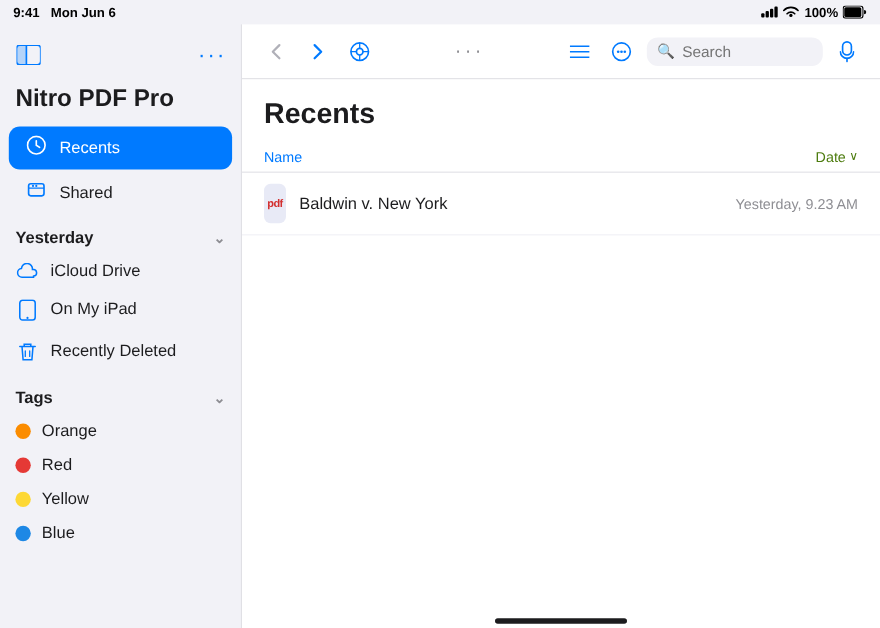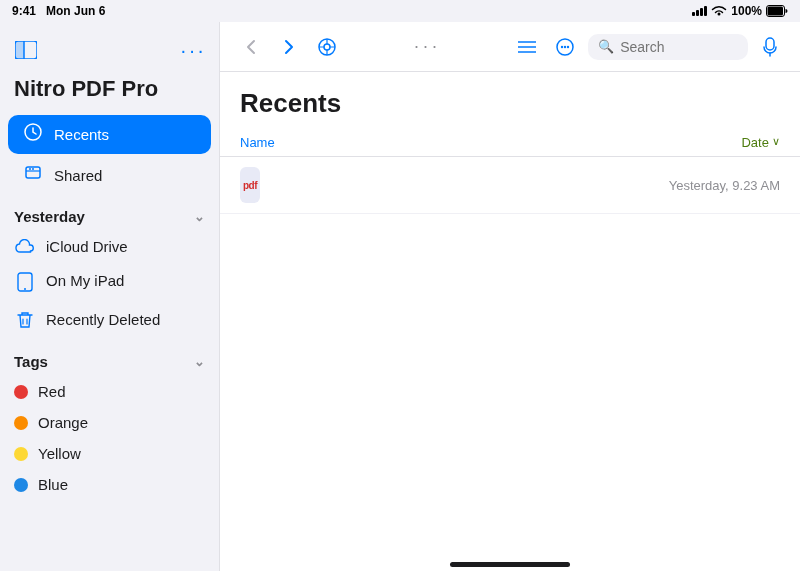--- a/index.html
+++ b/index.html
@@ -417,26 +417,26 @@
       </span>
       <span>Recently Deleted</span>
     </div>
 
     <div class="sidebar-section-header">
       <span>Tags</span>
       <span class="chevron-icon">⌄</span>
     </div>
 
     <div class="tag-item">
+      <div class="tag-dot" style="background:#fb8c00;"></div>
+      <span>Orange</span>
+    </div>
+    <div class="tag-item">
       <div class="tag-dot" style="background:#e53935;"></div>
       <span>Red</span>
-    </div>
-    <div class="tag-item">
-      <div class="tag-dot" style="background:#fb8c00;"></div>
-      <span>Orange</span>
     </div>
     <div class="tag-item">
       <div class="tag-dot" style="background:#fdd835;"></div>
       <span>Yellow</span>
     </div>
     <div class="tag-item">
       <div class="tag-dot" style="background:#1e88e5;"></div>
       <span>Blue</span>
     </div>
 
@@ -504,20 +504,21 @@
           <span>Date</span>
           <span style="font-size:11px;">∨</span>
         </span>
       </div>
 
       <div class="file-row">
         <div class="file-icon-box">
           <span style="color:#d32f2f; font-size:10px; font-weight:700;">pdf</span>
         </div>
         <div class="file-info">
+          <div class="file-name">Baldwin v. New York</div>
         </div>
         <div class="file-date">Yesterday, 9.23 AM</div>
       </div>
 
     </div>
 
     <div class="home-indicator">
       <div class="home-bar"></div>
     </div>
 

